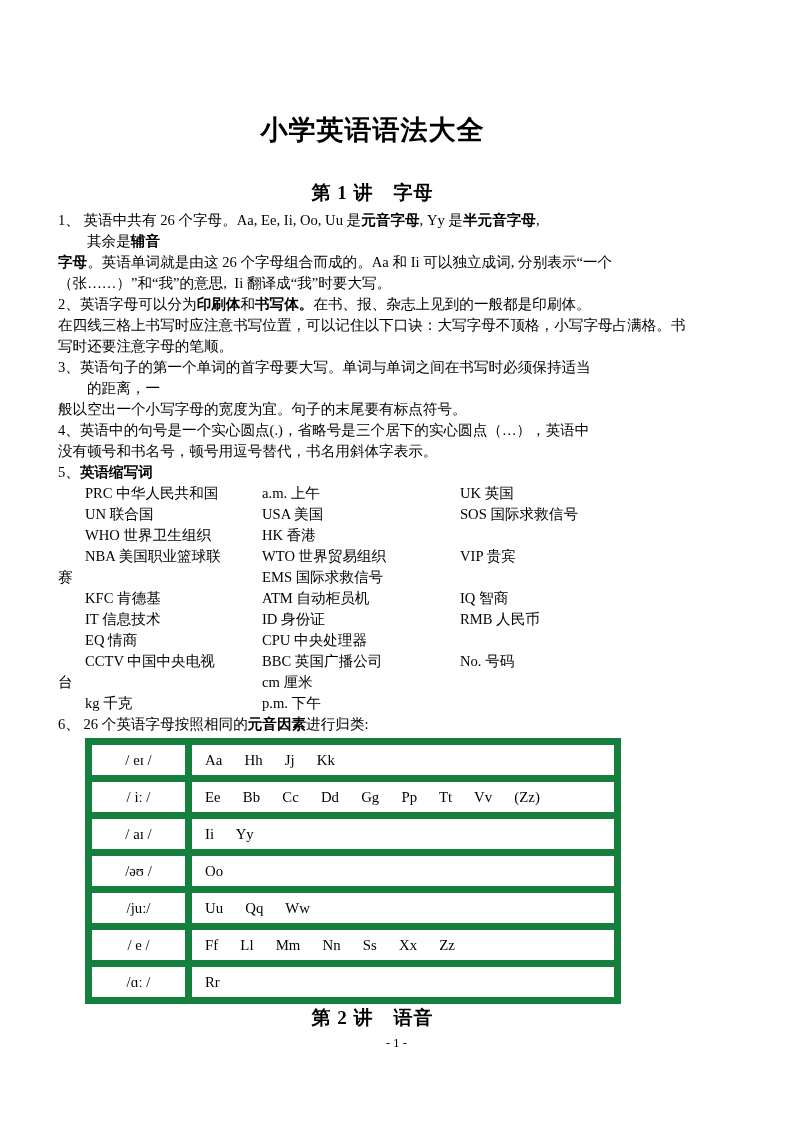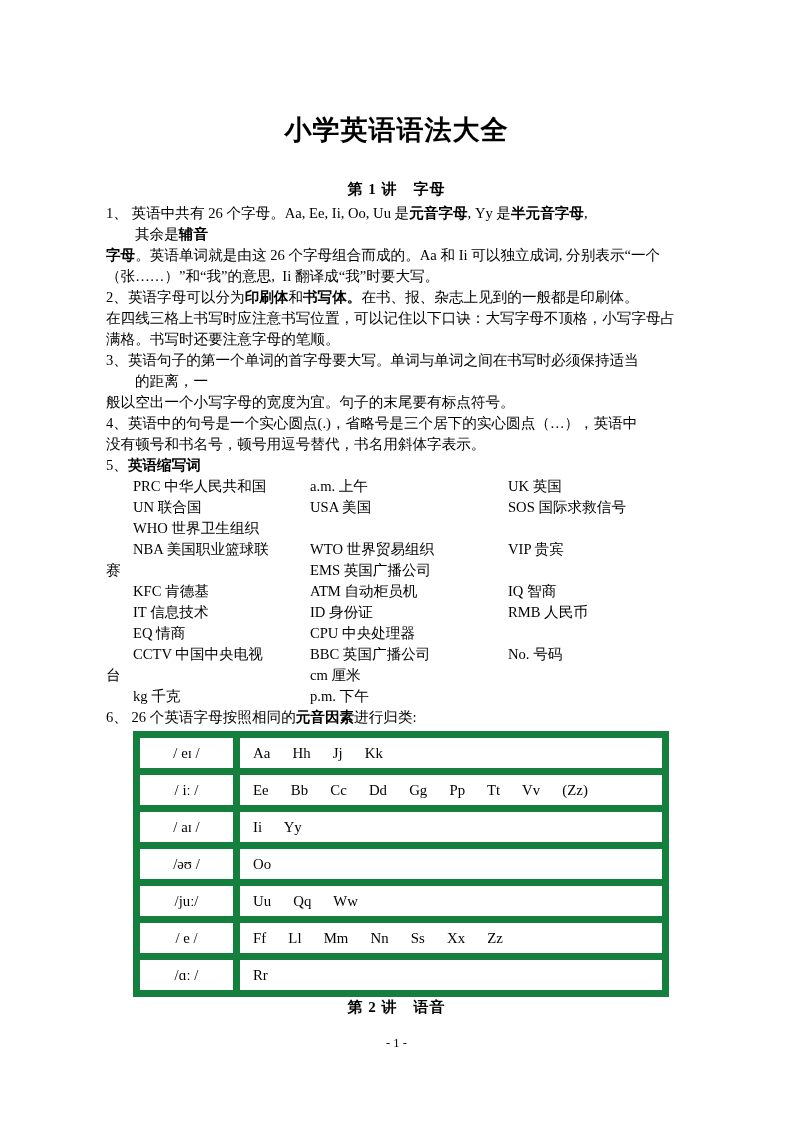--- a/index.html
+++ b/index.html
@@ -5,33 +5,33 @@
   * { margin:0; padding:0; box-sizing:border-box; }
   html, body { background:#ffffff; }
   body {
     width:793px; height:1122px;
     color:#000;
     font-family:"Liberation Serif","DejaVu Serif",serif;
   }
   .page {
     position:relative;
     width:793px; height:1122px;
-    padding:112px 106px 0 106px;
+    padding:112px 106px 0 58px;
     overflow:hidden;
     background:#fff;
   }
   .doc-title {
     font-family:"DejaVu Sans","Liberation Sans",sans-serif;
     font-size:27px; font-weight:bold;
     text-align:center;
     margin-bottom:32px;
     letter-spacing:1px;
   }
   .lecture-heading {
-    font-size:15px; font-weight:bold;
+    font-size:19px; font-weight:bold;
     text-align:center;
     margin-bottom:4px;
     letter-spacing:1px;
   }
   .body-par {
     font-size:14.6px;
     line-height:21px;
     white-space:pre-wrap;
   }
   .hang { padding-left:29px; text-indent:-29px; }
@@ -96,33 +96,34 @@
       <div class="abbr-row">
         <span class="c0"></span>
         <span class="c1">UN 联合国</span>
         <span class="c2">USA 美国</span>
         <span class="c3">SOS 国际求救信号</span>
       </div>
 
       <div class="abbr-row">
         <span class="c0"></span>
         <span class="c1">WHO 世界卫生组织</span>
+        <span class="c2">HK 香港</span>
       </div>
 
       <div class="abbr-row">
         <span class="c0"></span>
         <span class="c1">NBA 美国职业篮球联</span>
         <span class="c2">WTO 世界贸易组织</span>
         <span class="c3">VIP 贵宾</span>
       </div>
 
       <div class="abbr-row">
         <span class="c0">赛</span>
         <span class="c1"></span>
-        <span class="c3">EMS 英国广播公司</span>
+        <span class="c3">EMS 国际求救信号</span>
       </div>
 
       <div class="abbr-row">
         <span class="c0"></span>
         <span class="c1">KFC 肯德基</span>
         <span class="c2">ATM 自动柜员机</span>
         <span class="c3">IQ 智商</span>
       </div>
 
       <div class="abbr-row">

